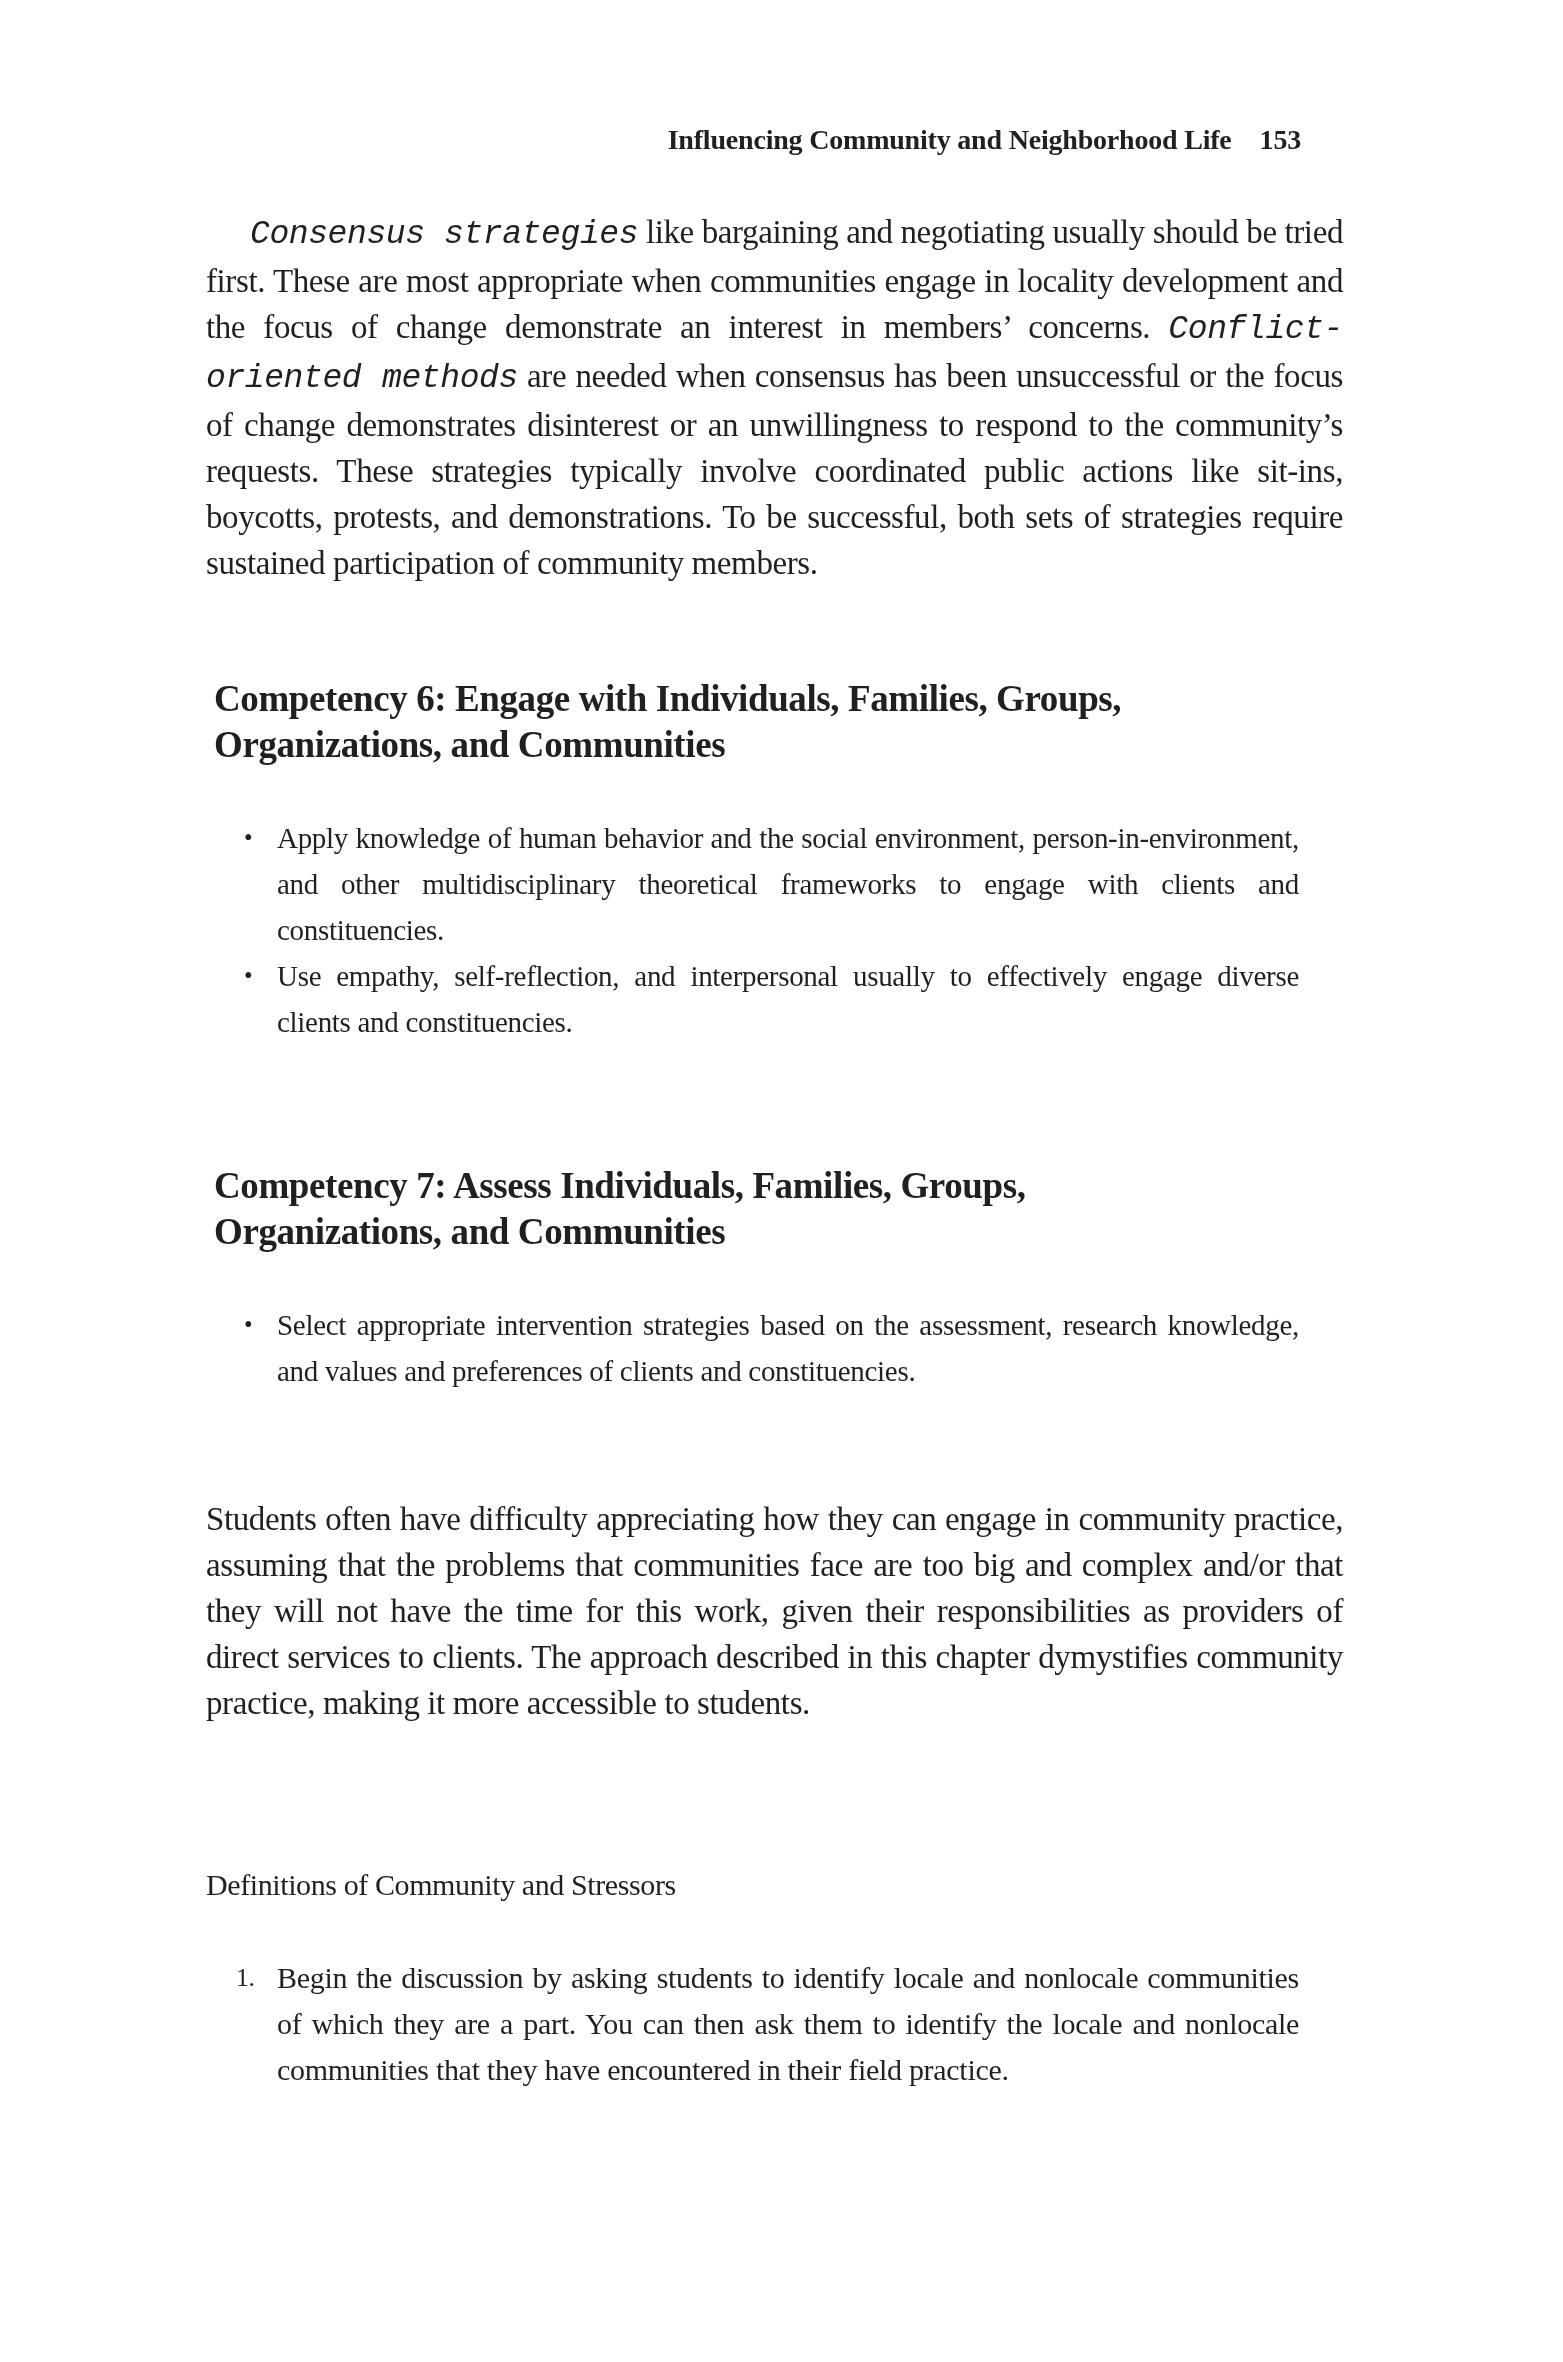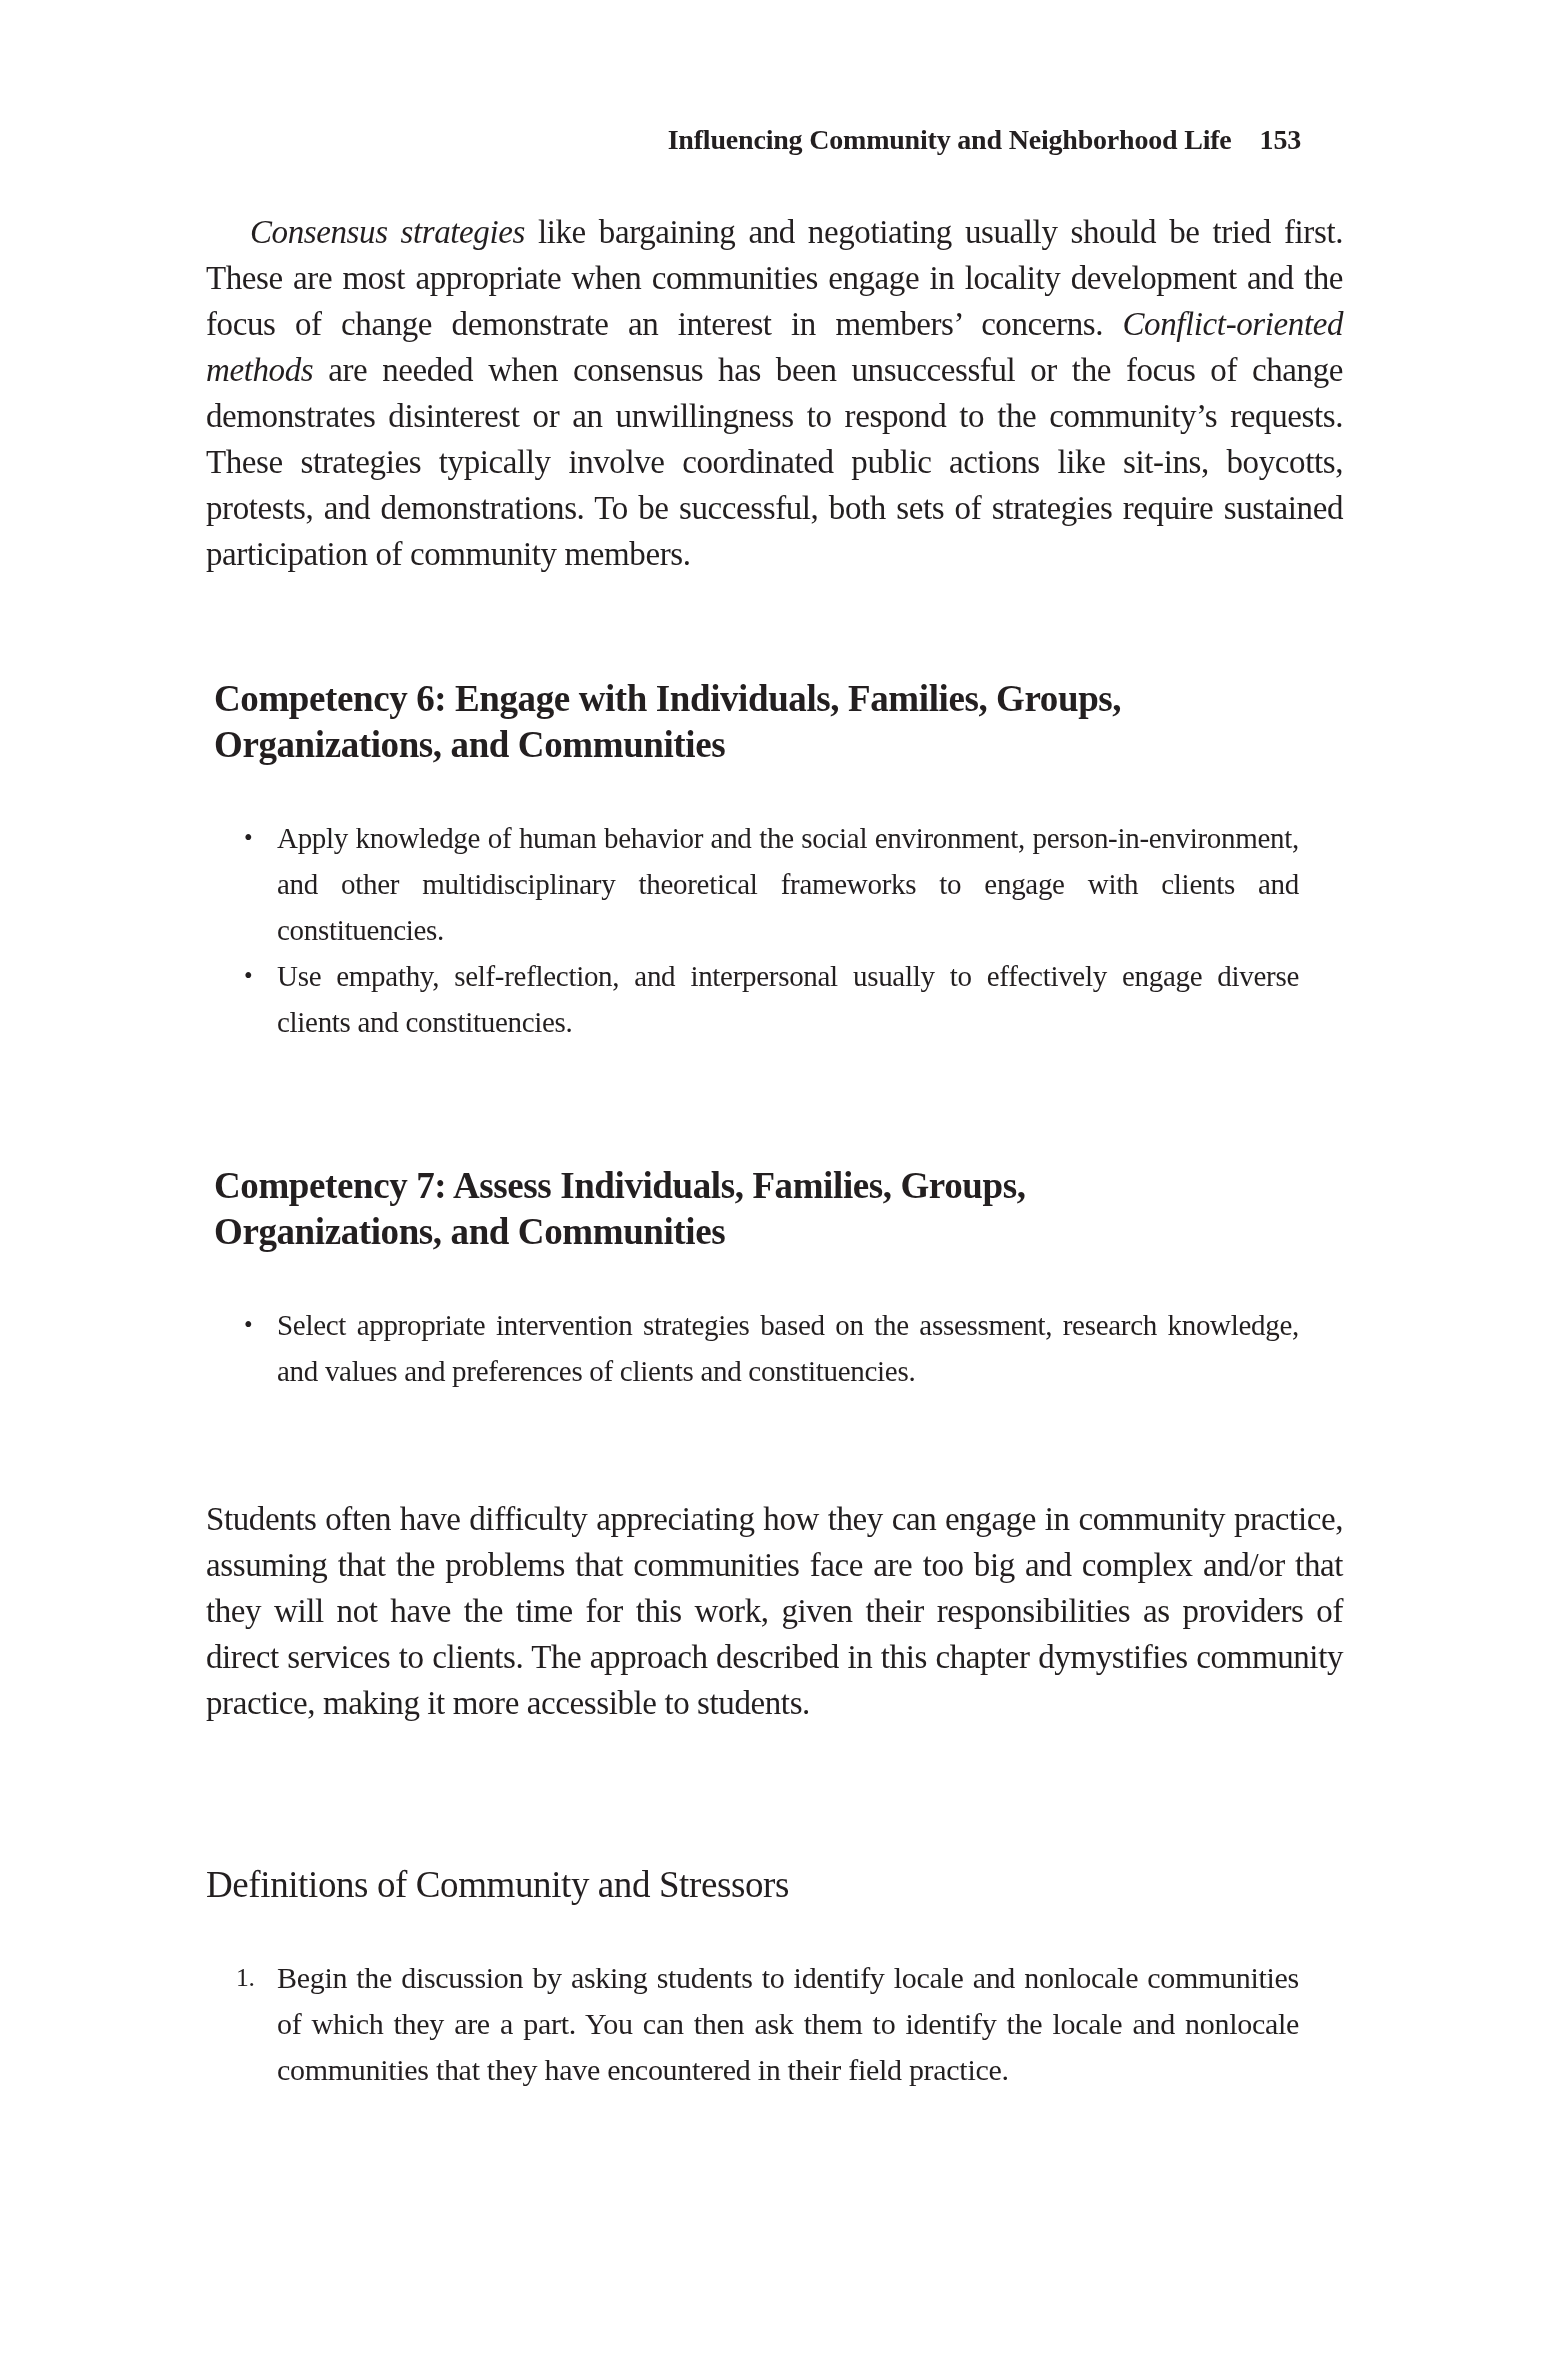--- a/index.html
+++ b/index.html
@@ -14,27 +14,27 @@
     letter-spacing: -0.2px;
     font-weight: bold;
   }
   .running-head .title { margin-right: 28px; }
   .page { position: absolute; left: 206px; width: 1137px; }
   .para {
     font-size: 33px; line-height: 46px; text-align: justify;
     margin: 0; letter-spacing: -0.4px; hyphens: manual;
   }
   .para.indent { text-indent: 44px; }
-  .para em { font-style: italic; }
+  .para em { font-style: italic; font-family: Liberation Mono, monospace; }
   .heading {
     font-weight: bold; font-size: 37px; line-height: 46px; margin: 8px;
     letter-spacing: -0.4px;
   }
   .subhead {
-    font-weight: normal; font-size: 37px; line-height: 45px; margin: 0;
+    font-weight: normal; font-size: 30px; line-height: 45px; margin: 0;
     letter-spacing: -0.4px;
   }
   ul.bullets, ol.numbers {
     margin: 0; padding: 0; list-style: none;
   }
   .bullets li, .numbers li {
     position: relative; padding-left: 71px; padding-right: 44px;
     font-size: 29px; line-height: 46px; text-align: justify;
     letter-spacing: -0.3px;
   }

